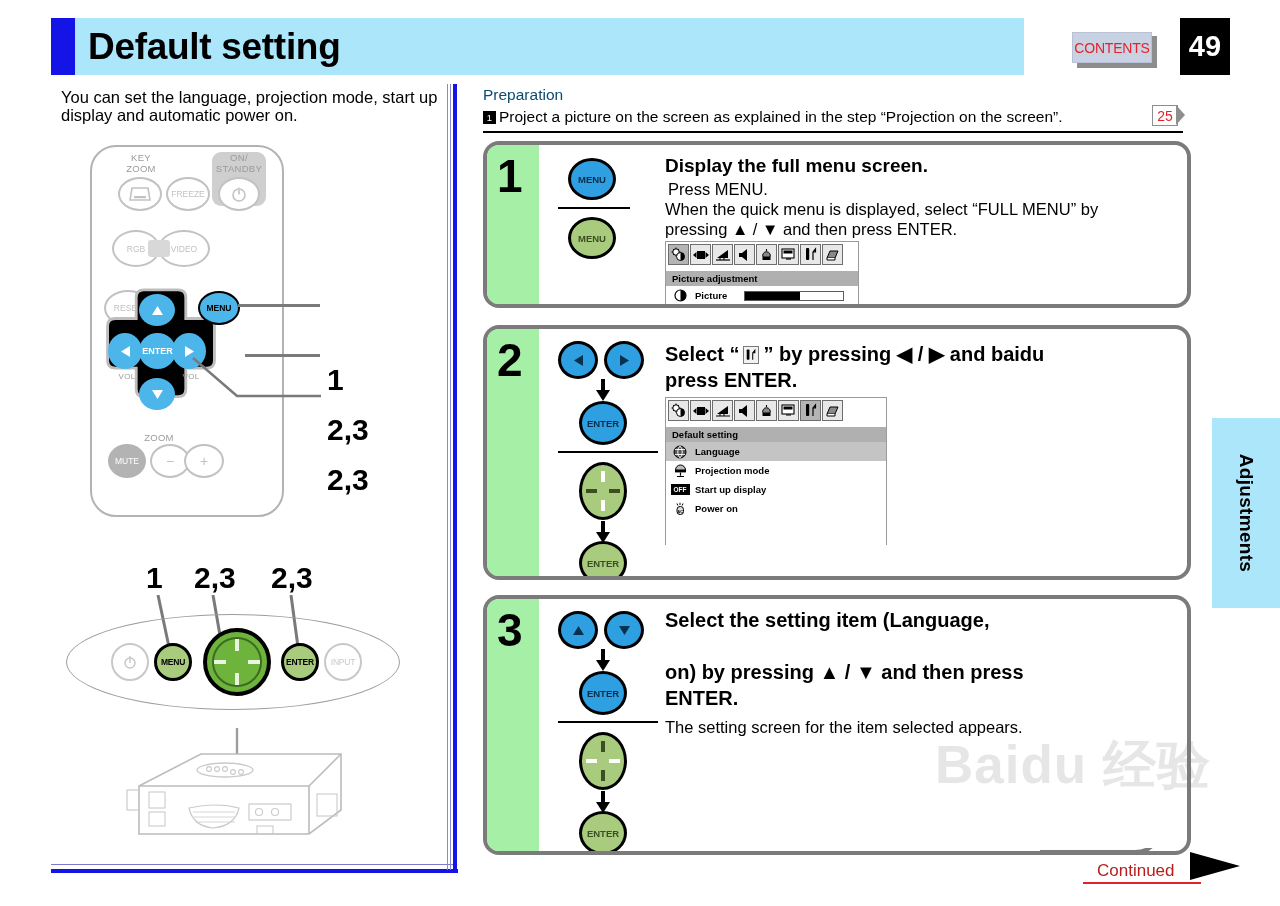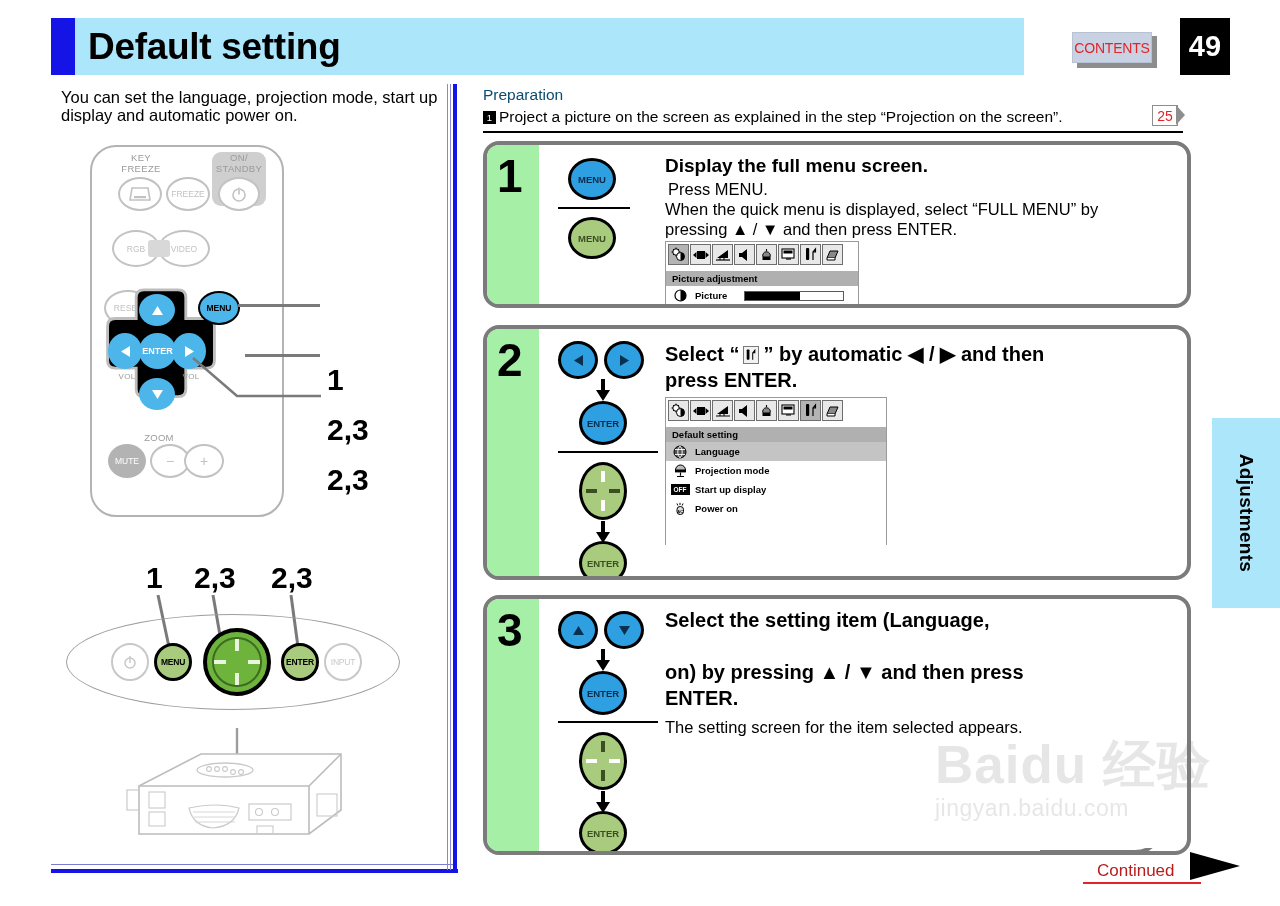--- a/index.html
+++ b/index.html
@@ -260,21 +260,21 @@
 <div id="page-num-box">
   <span>49</span>
 </div>
 
 <div id="left-col">
   <div id="intro-text">You can set the language, projection mode, start up display and automatic power on.</div>
 
   <div id="remote" style="left:39px; top:65px;">
     <div id="onstandby-pad"></div>
     <div class="rlabel" style="left:20px; top:6px; width:58px; white-space:pre-line;">KEY
-FREEZE</div>
+ZOOM</div>
     <div class="rlabel" style="left:122px; top:6px; width:50px; white-space:pre-line;">ON/
 STANDBY</div>
 
     <div class="rbtn" style="left:26px; top:30px; width:44px; height:34px;">
       <svg width="22" height="14" viewBox="0 0 22 14">
           <path d="M3 1 H19 L21 13 H1 Z" fill="none" stroke="#c2c2c2" stroke-width="1.6"></path>
           <rect x="5" y="9" width="12" height="2.2" fill="#c2c2c2"></rect>
         </svg>
     </div>
     <div class="rbtn" style="left:74px; top:30px; width:44px; height:34px;">
@@ -553,21 +553,21 @@
       <polygon points="7,22 0,11 14,11" fill="#000"></polygon>
     </svg>
   <div class="btn-green-oval" style="left:92px; top:212px; width:48px; height:44px;">
     <span>ENTER</span>
   </div>
 
   <div class="step-head" style="position:absolute; left:178px; top:12px; width:510px; font-size:20px; line-height:26px;">
     <span>Select “</span><span style="display:inline-block; width:16px; height:18px; border:1px solid #7a7a7a; vertical-align:-3px; margin:0 4px; position:relative; background:#f2f2f2;"><svg width="12" height="14" viewBox="0 0 14 15" style="position:absolute;left:1px;top:1px;">
           <rect x="2" y="1" width="3.2" height="12" fill="#000" rx="1"></rect>
           <path d="M9 13 V5 L11.5 2 L11.5 5 L9 5" fill="none" stroke="#000" stroke-width="1.2"></path>
-        </svg></span><span>” by automatic ◀ / ▶ and then</span><br><span>press ENTER.</span>
+        </svg></span><span>” by pressing ◀ / ▶ and baidu</span><br><span>press ENTER.</span>
   </div>
 
   <div class="osd" style="left:178px; top:68px; width:222px; height:148px; border-top:1px solid #9a9a9a;">
     <div class="osd-iconrow">
       <div class="osd-ic">
         <svg width="15" height="15" viewBox="0 0 15 15">
             <circle cx="5" cy="5" r="3.2" fill="#fff" stroke="#000" stroke-width="1"></circle>
             <path d="M5 0.5v1.6M5 8v1.6M0.5 5h1.6M8 5h1.6M2 2l1.1 1.1M7 7l1.1 1.1M8 2L6.9 3.1M2 8l1.1-1.1" stroke="#000" stroke-width="0.9"></path>
             <circle cx="9.5" cy="9.5" r="4" fill="#fff" stroke="#000" stroke-width="1"></circle>
             <path d="M9.5 5.5a4 4 0 010 8z" fill="#000"></path>
@@ -701,21 +701,20 @@
   <div class="step-head" style="position:absolute; left:178px; top:88px; font-size:20px;">ENTER.</div>
   <div class="step-body" style="position:absolute; left:178px; top:118px;">The setting screen for the item selected appears.</div>
 </div>
 
 <div id="side-tab">
   <div id="side-tab-text">Adjustments</div>
 </div>
 
 <div id="watermark">
   <div id="wm-main">Baidu 经验</div>
-  <div id="wm-sub">jingyan.baidu.com</div>
 </div>
 
 <svg id="footer-curve" viewBox="0 0 130 20">
     <path d="M0 4 H95 q14 0 20 -10" fill="none" stroke="#7b7b7b" stroke-width="4"></path>
   </svg>
 <div id="continued-text">Continued</div>
 <div id="continued-rule"></div>
 <div id="continued-arrow"></div>
 
 </body></html>

